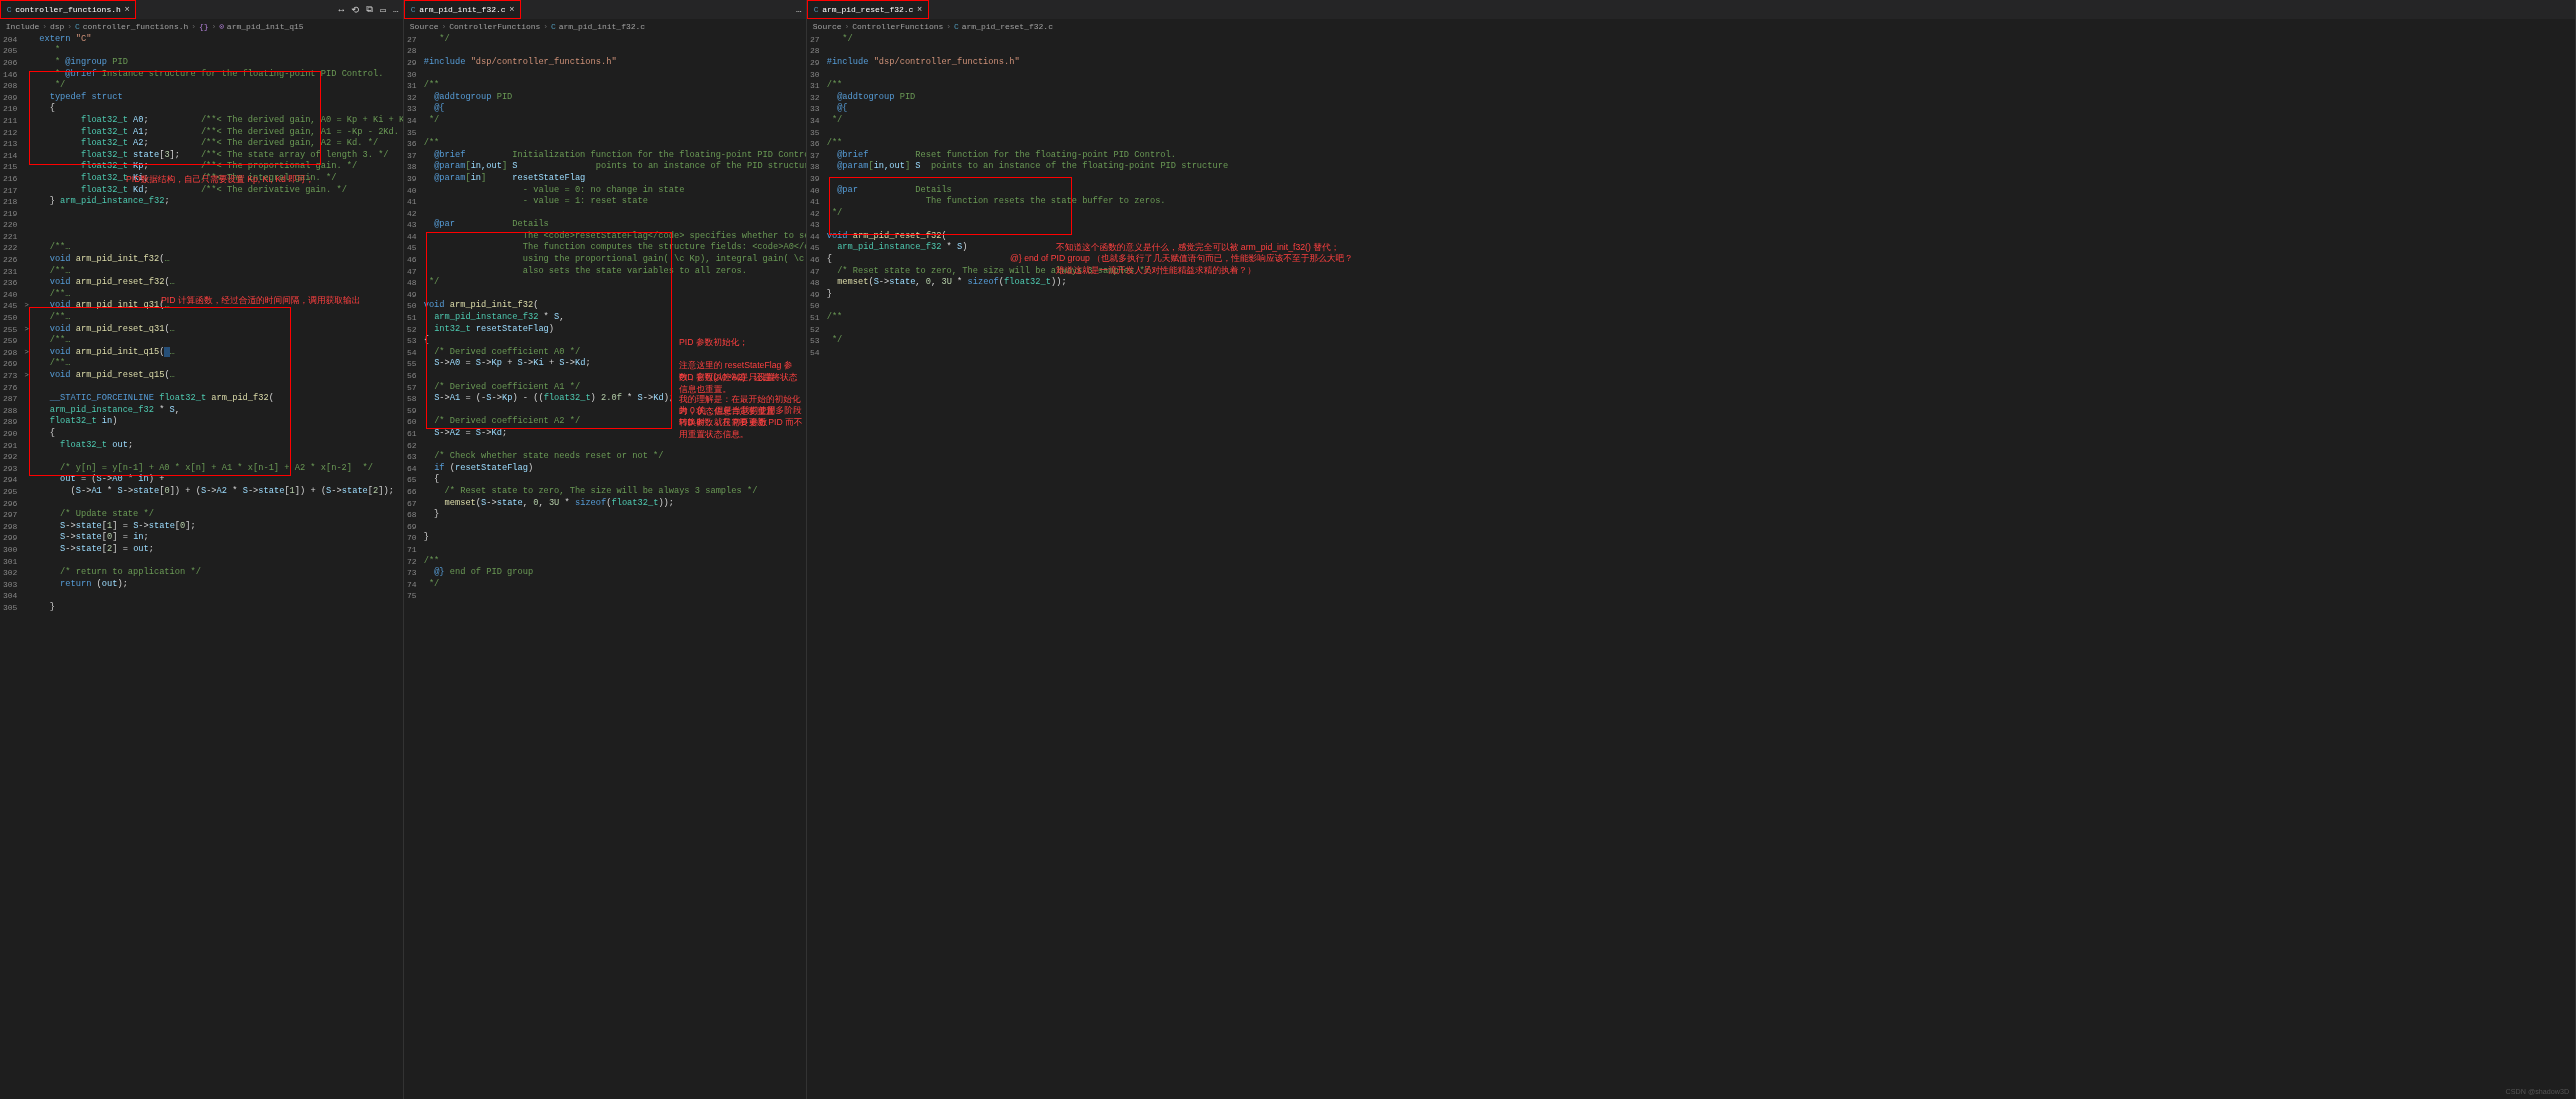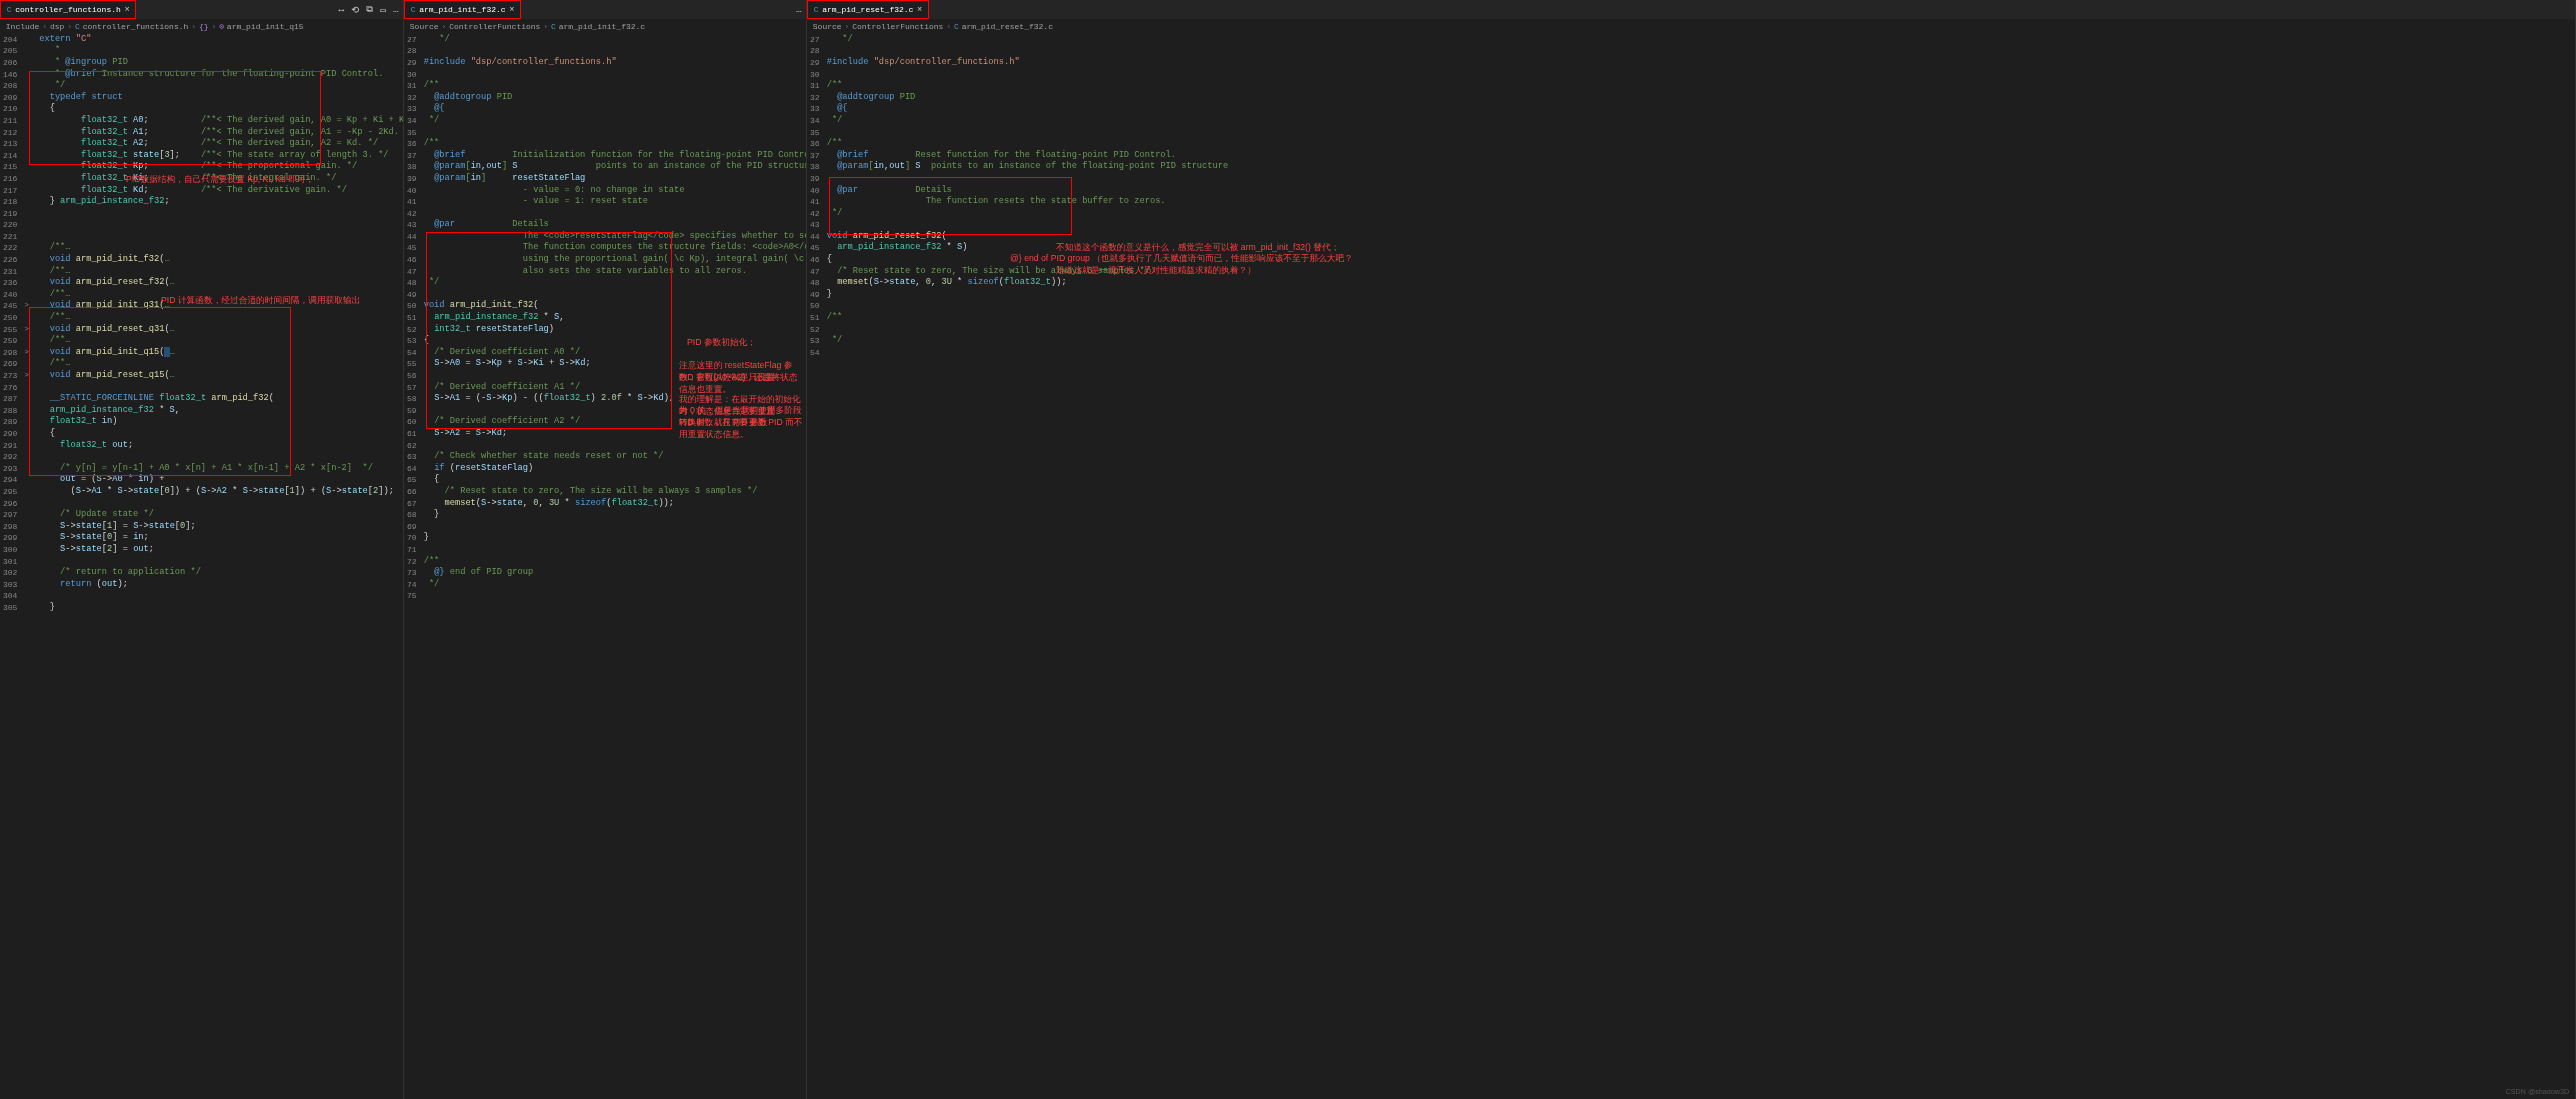--- a/index.html
+++ b/index.html
@@ -334,21 +334,21 @@
           <div class="line">74</div>
           <div class="line">75</div>
         </div>
       <div class="code" id="code2"><div class="line">   <span class="cmt">*/</span></div><div class="line"></div><div class="line"><span class="kw">#include</span> <span class="str">"dsp/controller_functions.h"</span></div><div class="line"></div><div class="line"><span class="cmt">/**</span></div><div class="line">  <span class="cmt"><span class="doctag">@addtogroup</span> PID</span></div><div class="line">  <span class="cmt"><span class="doctag">@{</span></span></div><div class="line"> <span class="cmt">*/</span></div><div class="line"></div><div class="line"><span class="cmt">/**</span></div><div class="line">  <span class="cmt"><span class="doctag">@brief</span>         Initialization function for the floating-point PID Control.</span></div><div class="line">  <span class="cmt"><span class="doctag">@param</span>[<span class="docparam">in,out</span>] <span class="docparam">S</span>               points to an instance of the PID structure</span></div><div class="line">  <span class="cmt"><span class="doctag">@param</span>[<span class="docparam">in</span>]     <span class="docparam">resetStateFlag</span></span></div><div class="line">  <span class="cmt">                 - value = 0: no change in state</span></div><div class="line">  <span class="cmt">                 - value = 1: reset state</span></div><div class="line"></div><div class="line">  <span class="cmt"><span class="doctag">@par</span>           Details</span></div><div class="line">  <span class="cmt">                 The &lt;code&gt;resetStateFlag&lt;/code&gt; specifies whether to set state to zero</span></div><div class="line">  <span class="cmt">                 The function computes the structure fields: &lt;code&gt;A0&lt;/code&gt;, &lt;code&gt;A1&lt;</span></div><div class="line">  <span class="cmt">                 using the proportional gain( \c Kp), integral gain( \c Ki) and derivati</span></div><div class="line">  <span class="cmt">                 also sets the state variables to all zeros.</span></div><div class="line"> <span class="cmt">*/</span></div><div class="line"></div><div class="line"><span class="kw">void</span> <span class="func">arm_pid_init_f32</span>(</div><div class="line">  <span class="type">arm_pid_instance_f32</span> * <span class="param">S</span>,</div><div class="line">  <span class="type">int32_t</span> <span class="param">resetStateFlag</span>)</div><div class="line">{</div><div class="line">  <span class="cmt">/* Derived coefficient A0 */</span></div><div class="line">  <span class="param">S</span>-&gt;<span class="param">A0</span> = <span class="param">S</span>-&gt;<span class="param">Kp</span> + <span class="param">S</span>-&gt;<span class="param">Ki</span> + <span class="param">S</span>-&gt;<span class="param">Kd</span>;</div><div class="line"></div><div class="line">  <span class="cmt">/* Derived coefficient A1 */</span></div><div class="line">  <span class="param">S</span>-&gt;<span class="param">A1</span> = (-<span class="param">S</span>-&gt;<span class="param">Kp</span>) - ((<span class="type">float32_t</span>) <span class="num">2.0f</span> * <span class="param">S</span>-&gt;<span class="param">Kd</span>);</div><div class="line"></div><div class="line">  <span class="cmt">/* Derived coefficient A2 */</span></div><div class="line">  <span class="param">S</span>-&gt;<span class="param">A2</span> = <span class="param">S</span>-&gt;<span class="param">Kd</span>;</div><div class="line"></div><div class="line">  <span class="cmt">/* Check whether state needs reset or not */</span></div><div class="line">  <span class="kw">if</span> (<span class="param">resetStateFlag</span>)</div><div class="line">  {</div><div class="line">    <span class="cmt">/* Reset state to zero, The size will be always 3 samples */</span></div><div class="line">    <span class="func">memset</span>(<span class="param">S</span>-&gt;<span class="param">state</span>, <span class="num">0</span>, <span class="num">3U</span> * <span class="kw">sizeof</span>(<span class="type">float32_t</span>));</div><div class="line">  }</div><div class="line"></div><div class="line">}</div><div class="line"></div><div class="line"><span class="cmt">/**</span></div><div class="line">  <span class="cmt"><span class="doctag">@}</span> end of PID group</span></div><div class="line"> <span class="cmt">*/</span></div><div class="line"></div></div>
 
     </div>
     <div id="rb2">
         <div class="redbox" style="top: 232px; left: 22px; width: 246px; height: 197px;"></div>
       </div>
     <div id="an2">
-        <div class="anno" style="top: 337px; left: 283px;">PID 参数初始化；</div>
+        <div class="anno" style="top: 337px; left: 275px;">PID 参数初始化；</div>
         <div class="anno" style="top: 360px; left: 275px;">注意这里的 resetStateFlag 参数，它可以控制是只设置</div>
         <div class="anno" style="top: 372px; left: 275px;">PID 参数(A0~A2)，还是将状态信息也重置。</div>
         <div class="anno" style="top: 394px; left: 275px;">我的理解是：在最开始的初始化时，状态信息肯定要重置</div>
         <div class="anno" style="top: 405px; left: 275px;">为 0 的；但是当我们使用多阶段 PID 参数，在 PID 参数</div>
         <div class="anno" style="top: 417px; left: 275px;">转换时，就只需要更新 PID 而不用重置状态信息。</div>
       </div>
   </div>
 
   <div class="pane pane3">
     <div class="tabs">

